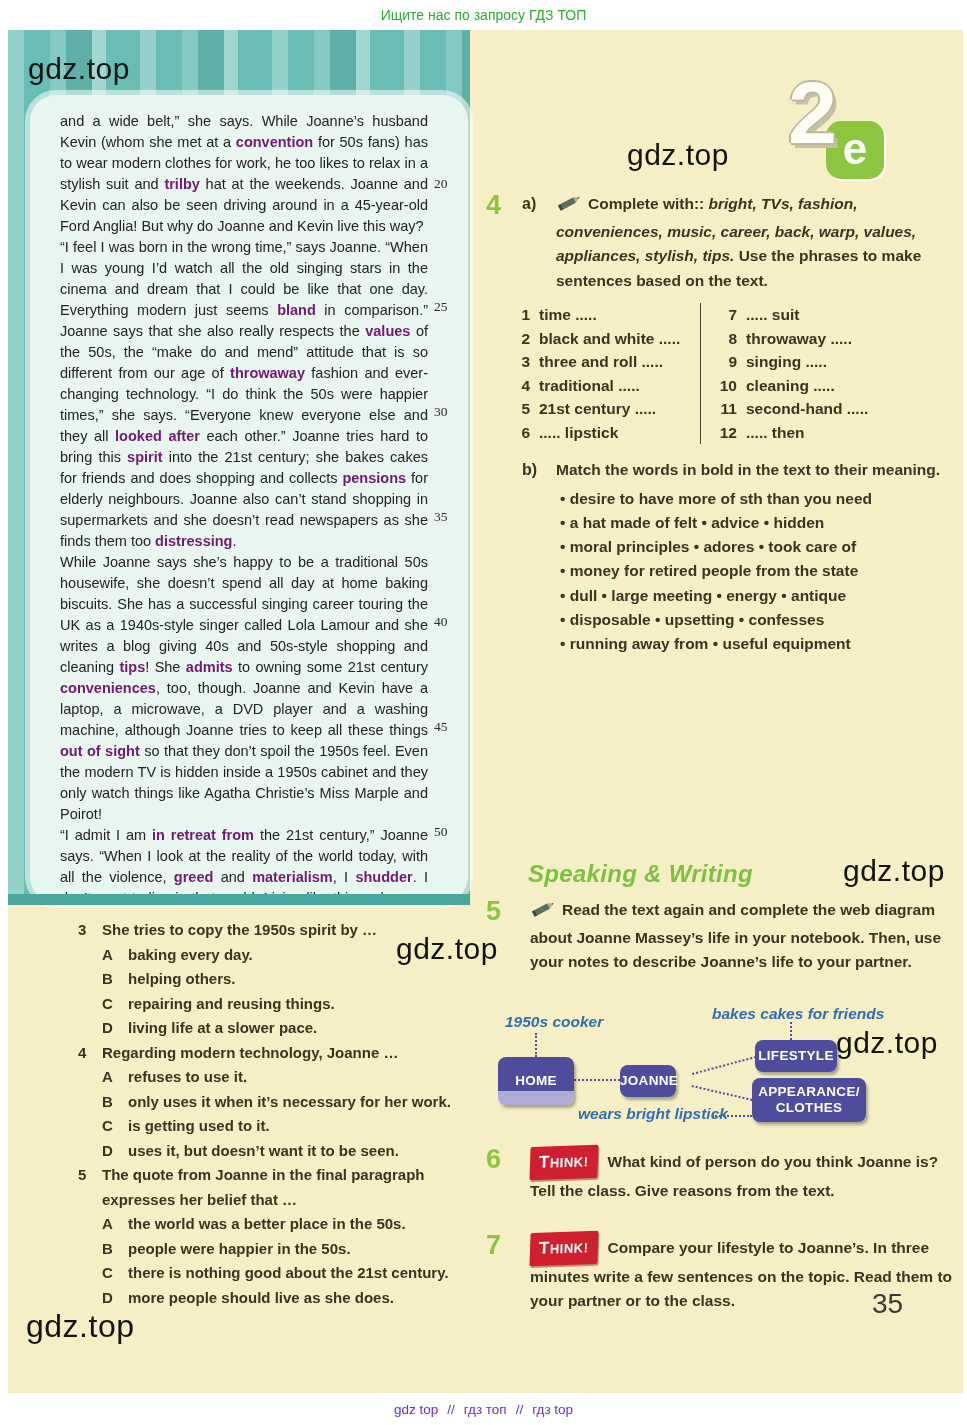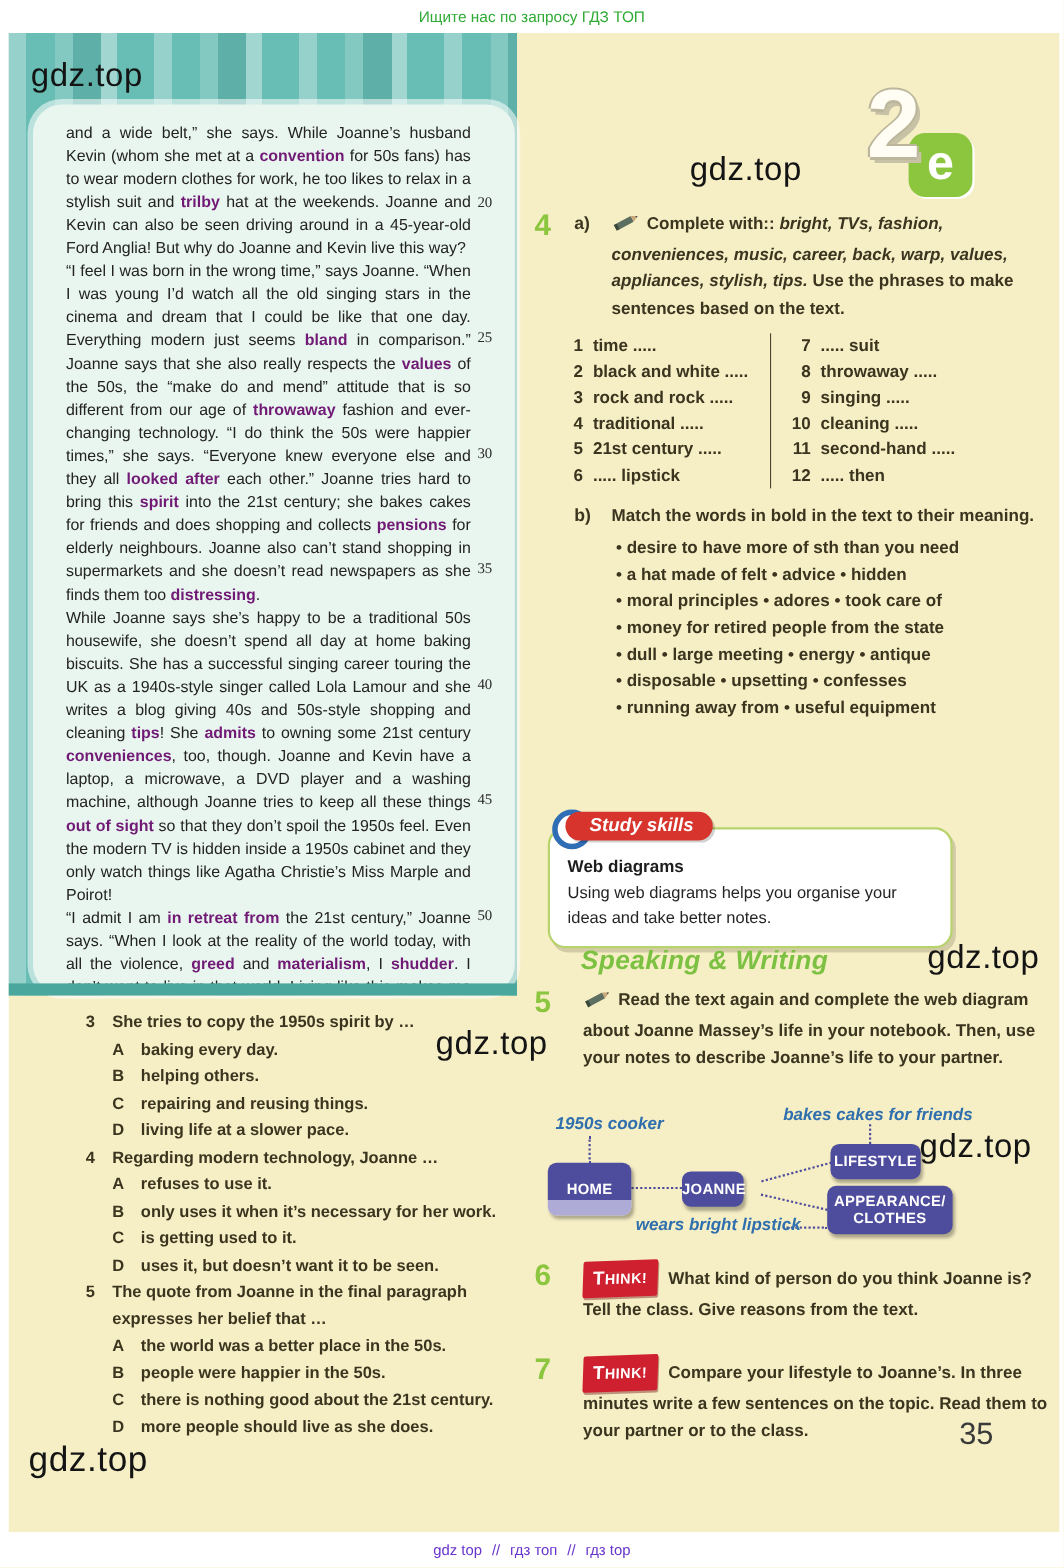--- a/index.html
+++ b/index.html
@@ -221,21 +221,21 @@
               <div class="prow">
                 <span class="pnum">1</span>
                 <span class="ptext">time .....</span>
               </div>
               <div class="prow">
                 <span class="pnum">2</span>
                 <span class="ptext">black and white .....</span>
               </div>
               <div class="prow">
                 <span class="pnum">3</span>
-                <span class="ptext">rock and rock .....</span>
+                <span class="ptext">three and roll .....</span>
               </div>
               <div class="prow">
                 <span class="pnum">4</span>
                 <span class="ptext">traditional .....</span>
               </div>
               <div class="prow">
                 <span class="pnum">5</span>
                 <span class="ptext">21st century .....</span>
               </div>
               <div class="prow">
@@ -279,30 +279,20 @@
             <li>• a hat made of felt  •  advice  •  hidden</li>
             <li>• moral principles  •  adores  •  took care of</li>
             <li>• money for retired people from the state</li>
             <li>• dull  •  large meeting  •  energy  •  antique</li>
             <li>• disposable  •  upsetting  •  confesses</li>
             <li>• running away from  •  useful equipment</li>
           </ul>
       </div>
     </div>
 
-    <div class="study">
-      <div class="ss-badge">
-        <span class="ss-ring"></span>
-        <span class="ss-pill">Study skills</span>
-      </div>
-      <div class="ss-box">
-        <div class="ss-title">Web diagrams</div>
-        <div class="ss-body">Using web diagrams helps you organise your ideas and take better notes.</div>
-      </div>
-    </div>
 
     <div class="sw-heading">Speaking &amp; Writing</div>
 
     <div class="ex" style="top:868px;">
       <span class="ex-num">5</span>
       <div class="ex-content" style="padding-left:8px;">
         <span class="rich-text"><span class="pencil"><svg width="26" height="18" viewBox="0 0 26 18">
                 <g transform="rotate(-28 13 9)">
                   <rect x="4.5" y="6" width="15" height="6" rx="1" fill="#5d6f60"></rect>
                   <polygon points="19.5,6 25,9 19.5,12" fill="#c9a87a"></polygon>

